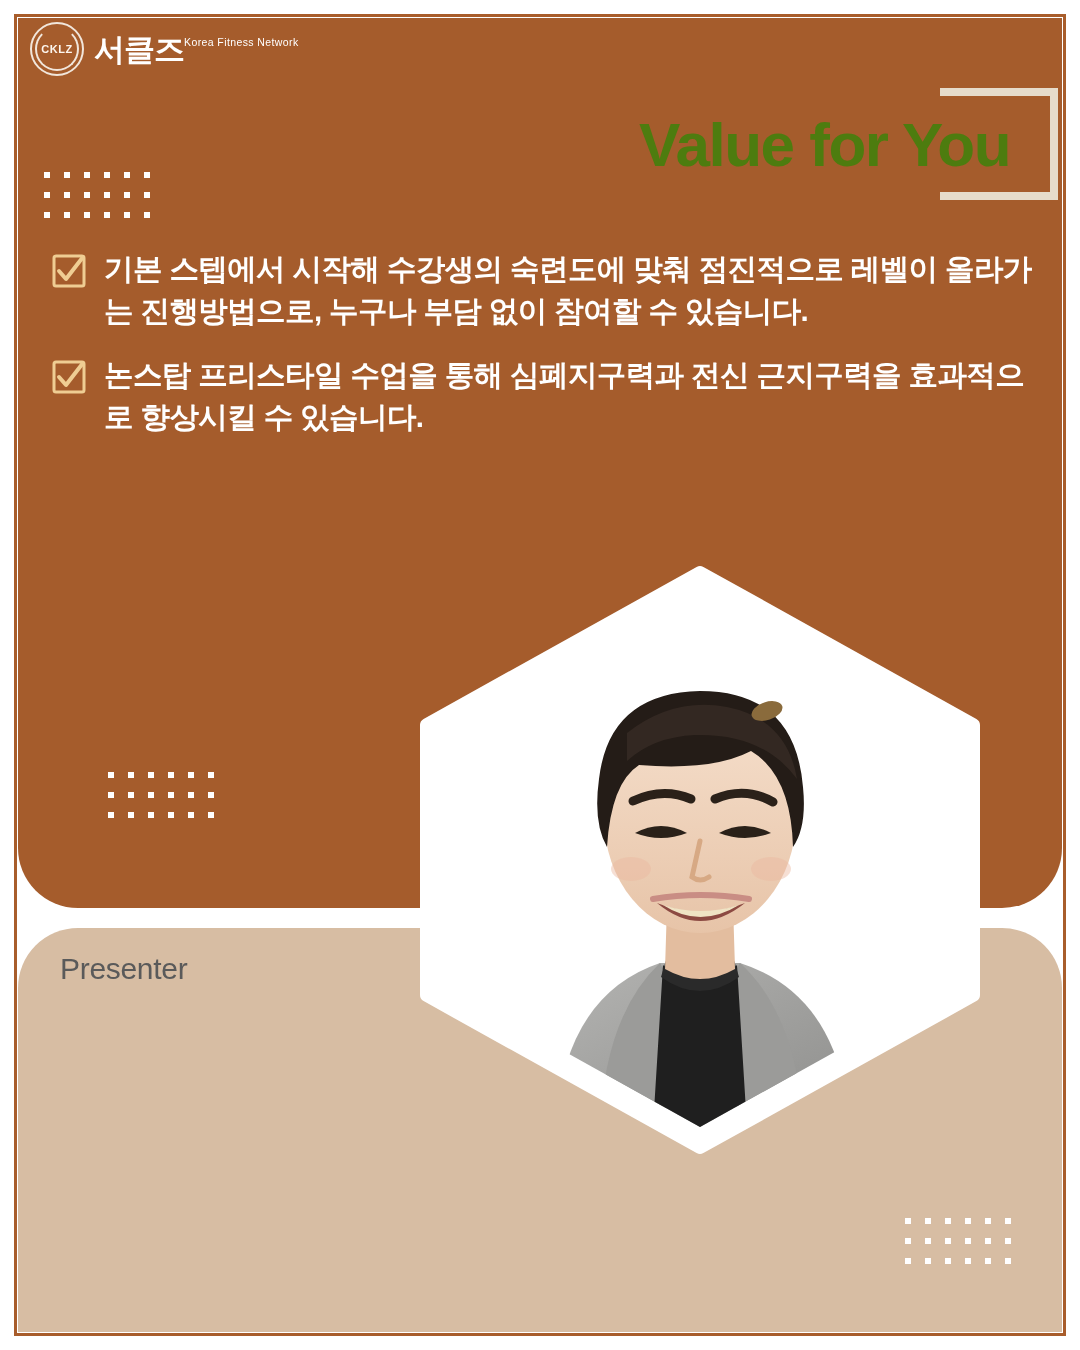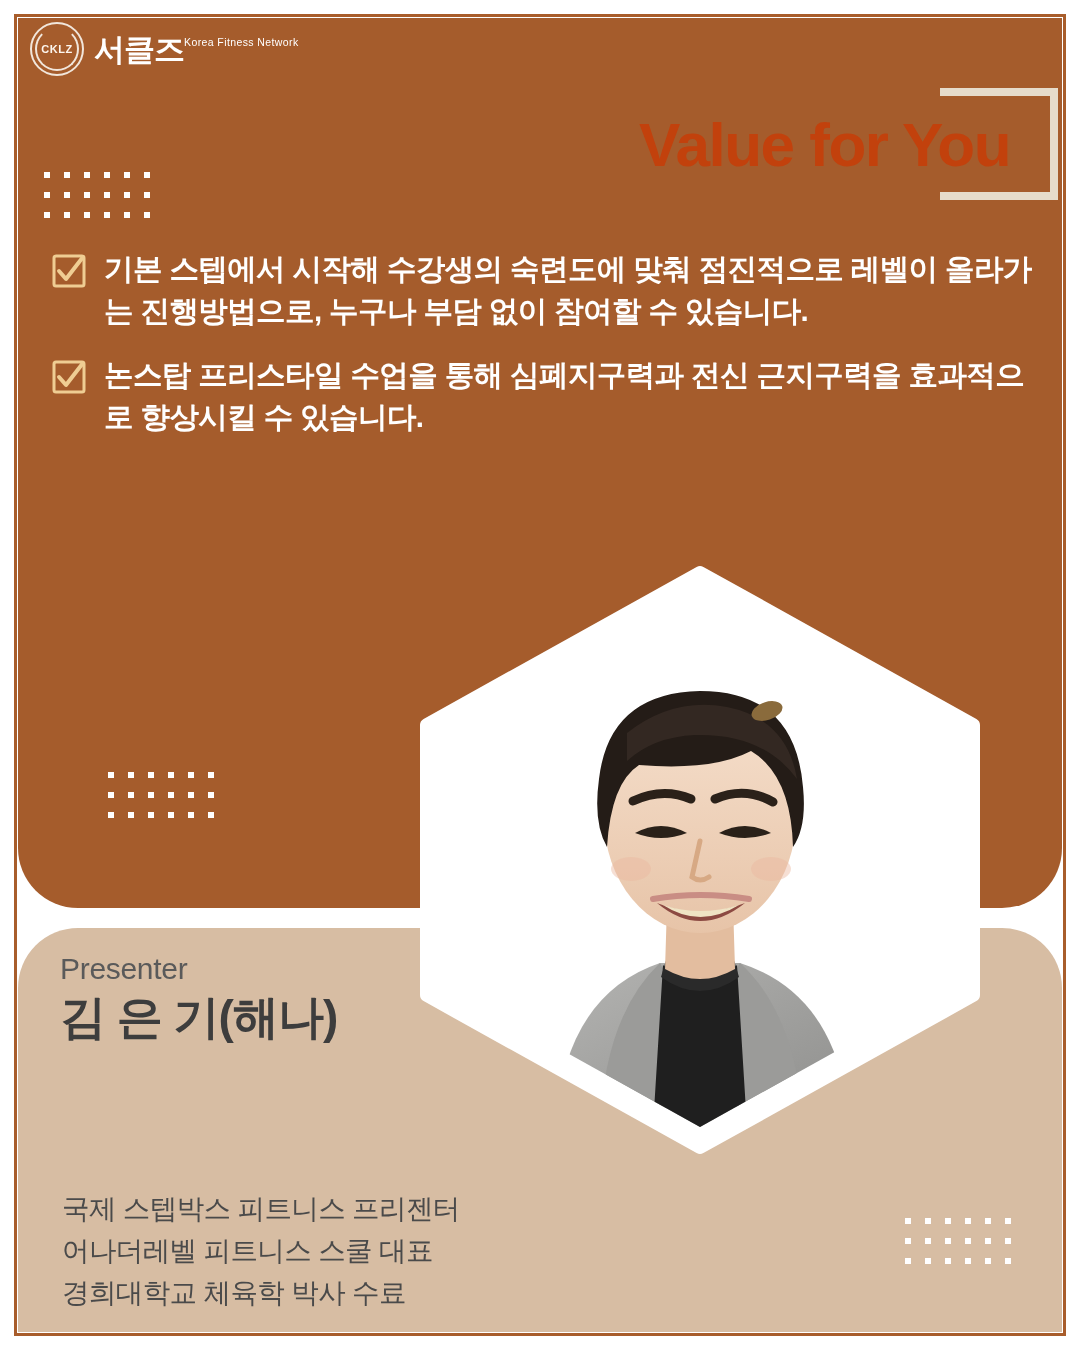--- a/index.html
+++ b/index.html
@@ -103,21 +103,21 @@
   }
 
   
   .title-wrap {
     position:absolute;
     right:70px; top:100px;
     z-index:20;
     display:flex; align-items:flex-start;
   }
   .title {
-    color:#c2410c;
+    color:#4d7c0f;
     font-size:62px;
     font-weight:bold;
     letter-spacing:-1.5px;
     line-height:1;
     white-space:nowrap;
     padding-top:14px;
   }
   .title-bracket {
     position:absolute;
     right:-48px; top:-12px;
@@ -383,24 +383,18 @@
         <path d="M258 334 Q305 326 354 334" stroke="#c98d84" stroke-width="6" fill="none" stroke-linecap="round"></path>
 
         <ellipse cx="236" cy="304" rx="20" ry="12" fill="#eab7a0" opacity=".45"></ellipse>
         <ellipse cx="376" cy="304" rx="20" ry="12" fill="#eab7a0" opacity=".45"></ellipse>
       </g>
     </svg>
   </div>
 
   <div class="presenter">
     <div class="presenter-label">Presenter</div>
-    <div class="presenter-name">김 은 기(해나)</div>
-  </div>
-
-  <div class="credentials">
-    <div>국제 스텝박스 피트니스 프리젠터</div>
-    <div>어나더레벨 피트니스 스쿨 대표</div>
-    <div>경희대학교 체육학 박사 수료</div>
-  </div>
+  </div>
+
 
   <div class="page-frame"></div>
 
 </div>
 
 </body></html>

